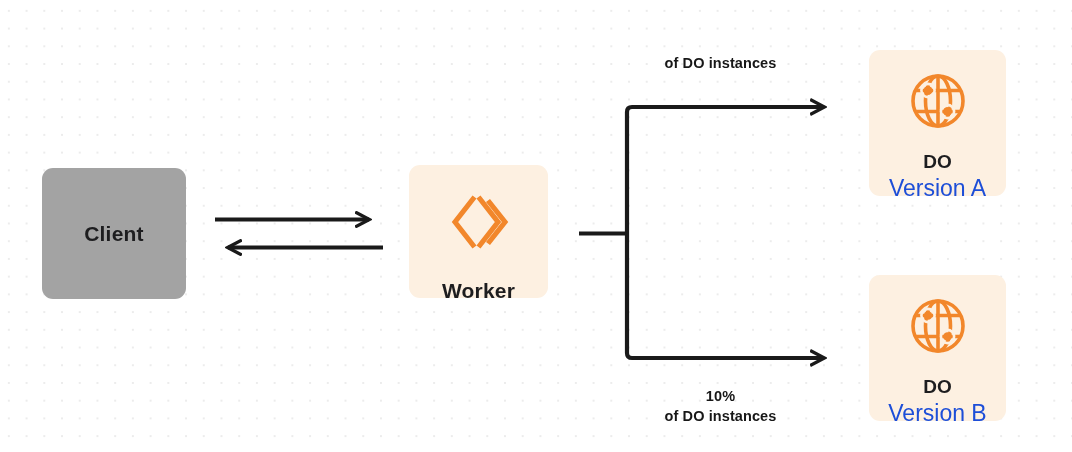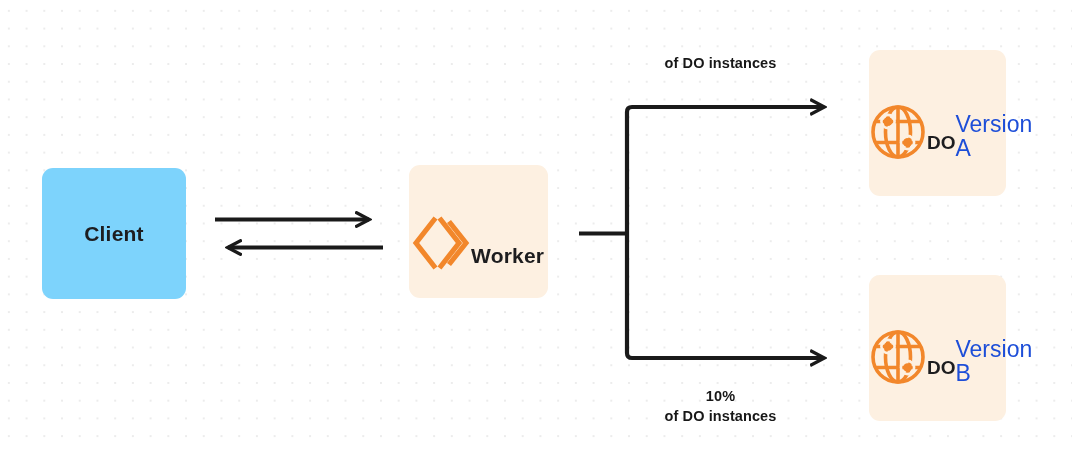--- a/index.html
+++ b/index.html
@@ -8,26 +8,26 @@
     background-color:#ffffff;
     background-image:radial-gradient(#ececec 1.15px, transparent 1.2px);
     background-size:17.72px 17.72px;
     background-position:0px 2px;
     font-family:"Liberation Sans", sans-serif;
     overflow:hidden;
     position:relative;
   }
   #canvas{position:absolute;inset:0;}
 
-  .node{position:absolute;border-radius:11px;display:flex;flex-direction:row;
+  .node{position:absolute;border-radius:11px;display:flex;flex-direction:column;
         align-items:center;justify-content:center;box-sizing:border-box;}
 
   .node-client{
     left:42px;top:168px;width:144px;height:131px;
-    background:#7dd3fc;
+    background:#a3a3a3;
   }
   .node-client .node-title{
     font-size:21px;font-weight:bold;color:#1d1d1f;letter-spacing:.2px;
   }
 
   .node-worker{
     left:409px;top:165px;width:139px;height:133px;
     background:#fdf0e1;
     justify-content:flex-start;padding-top:26px;
   }

